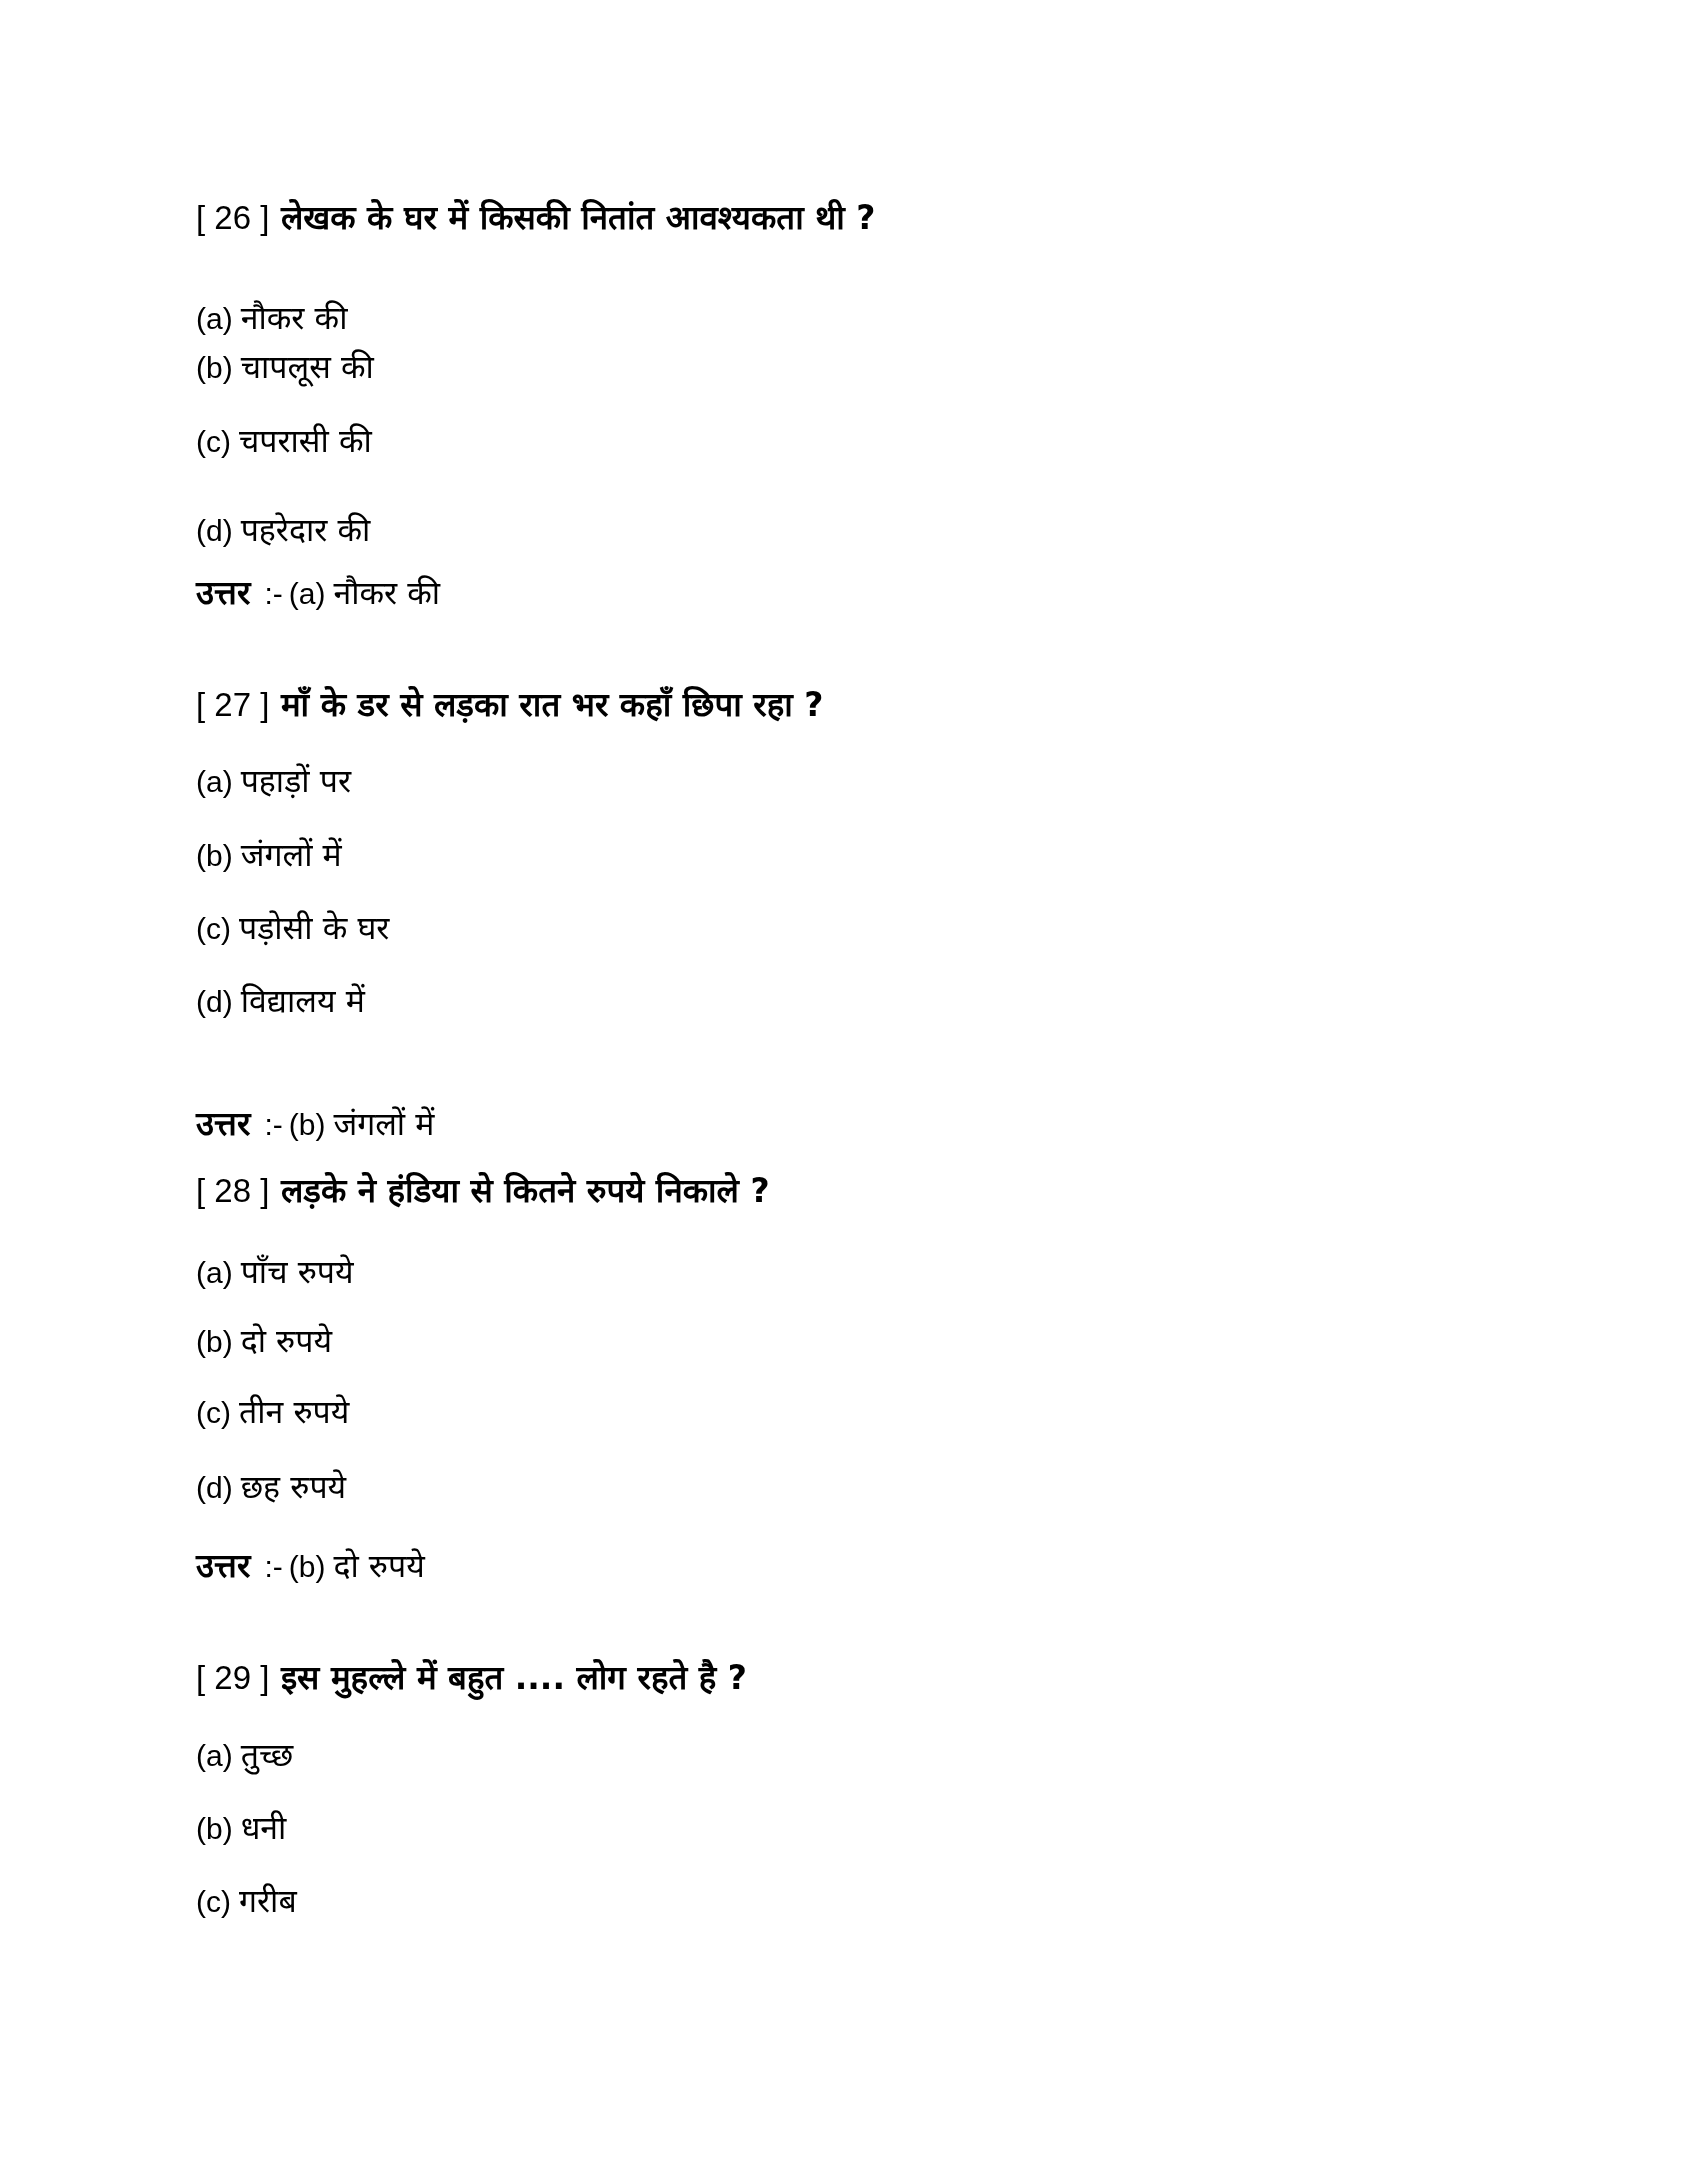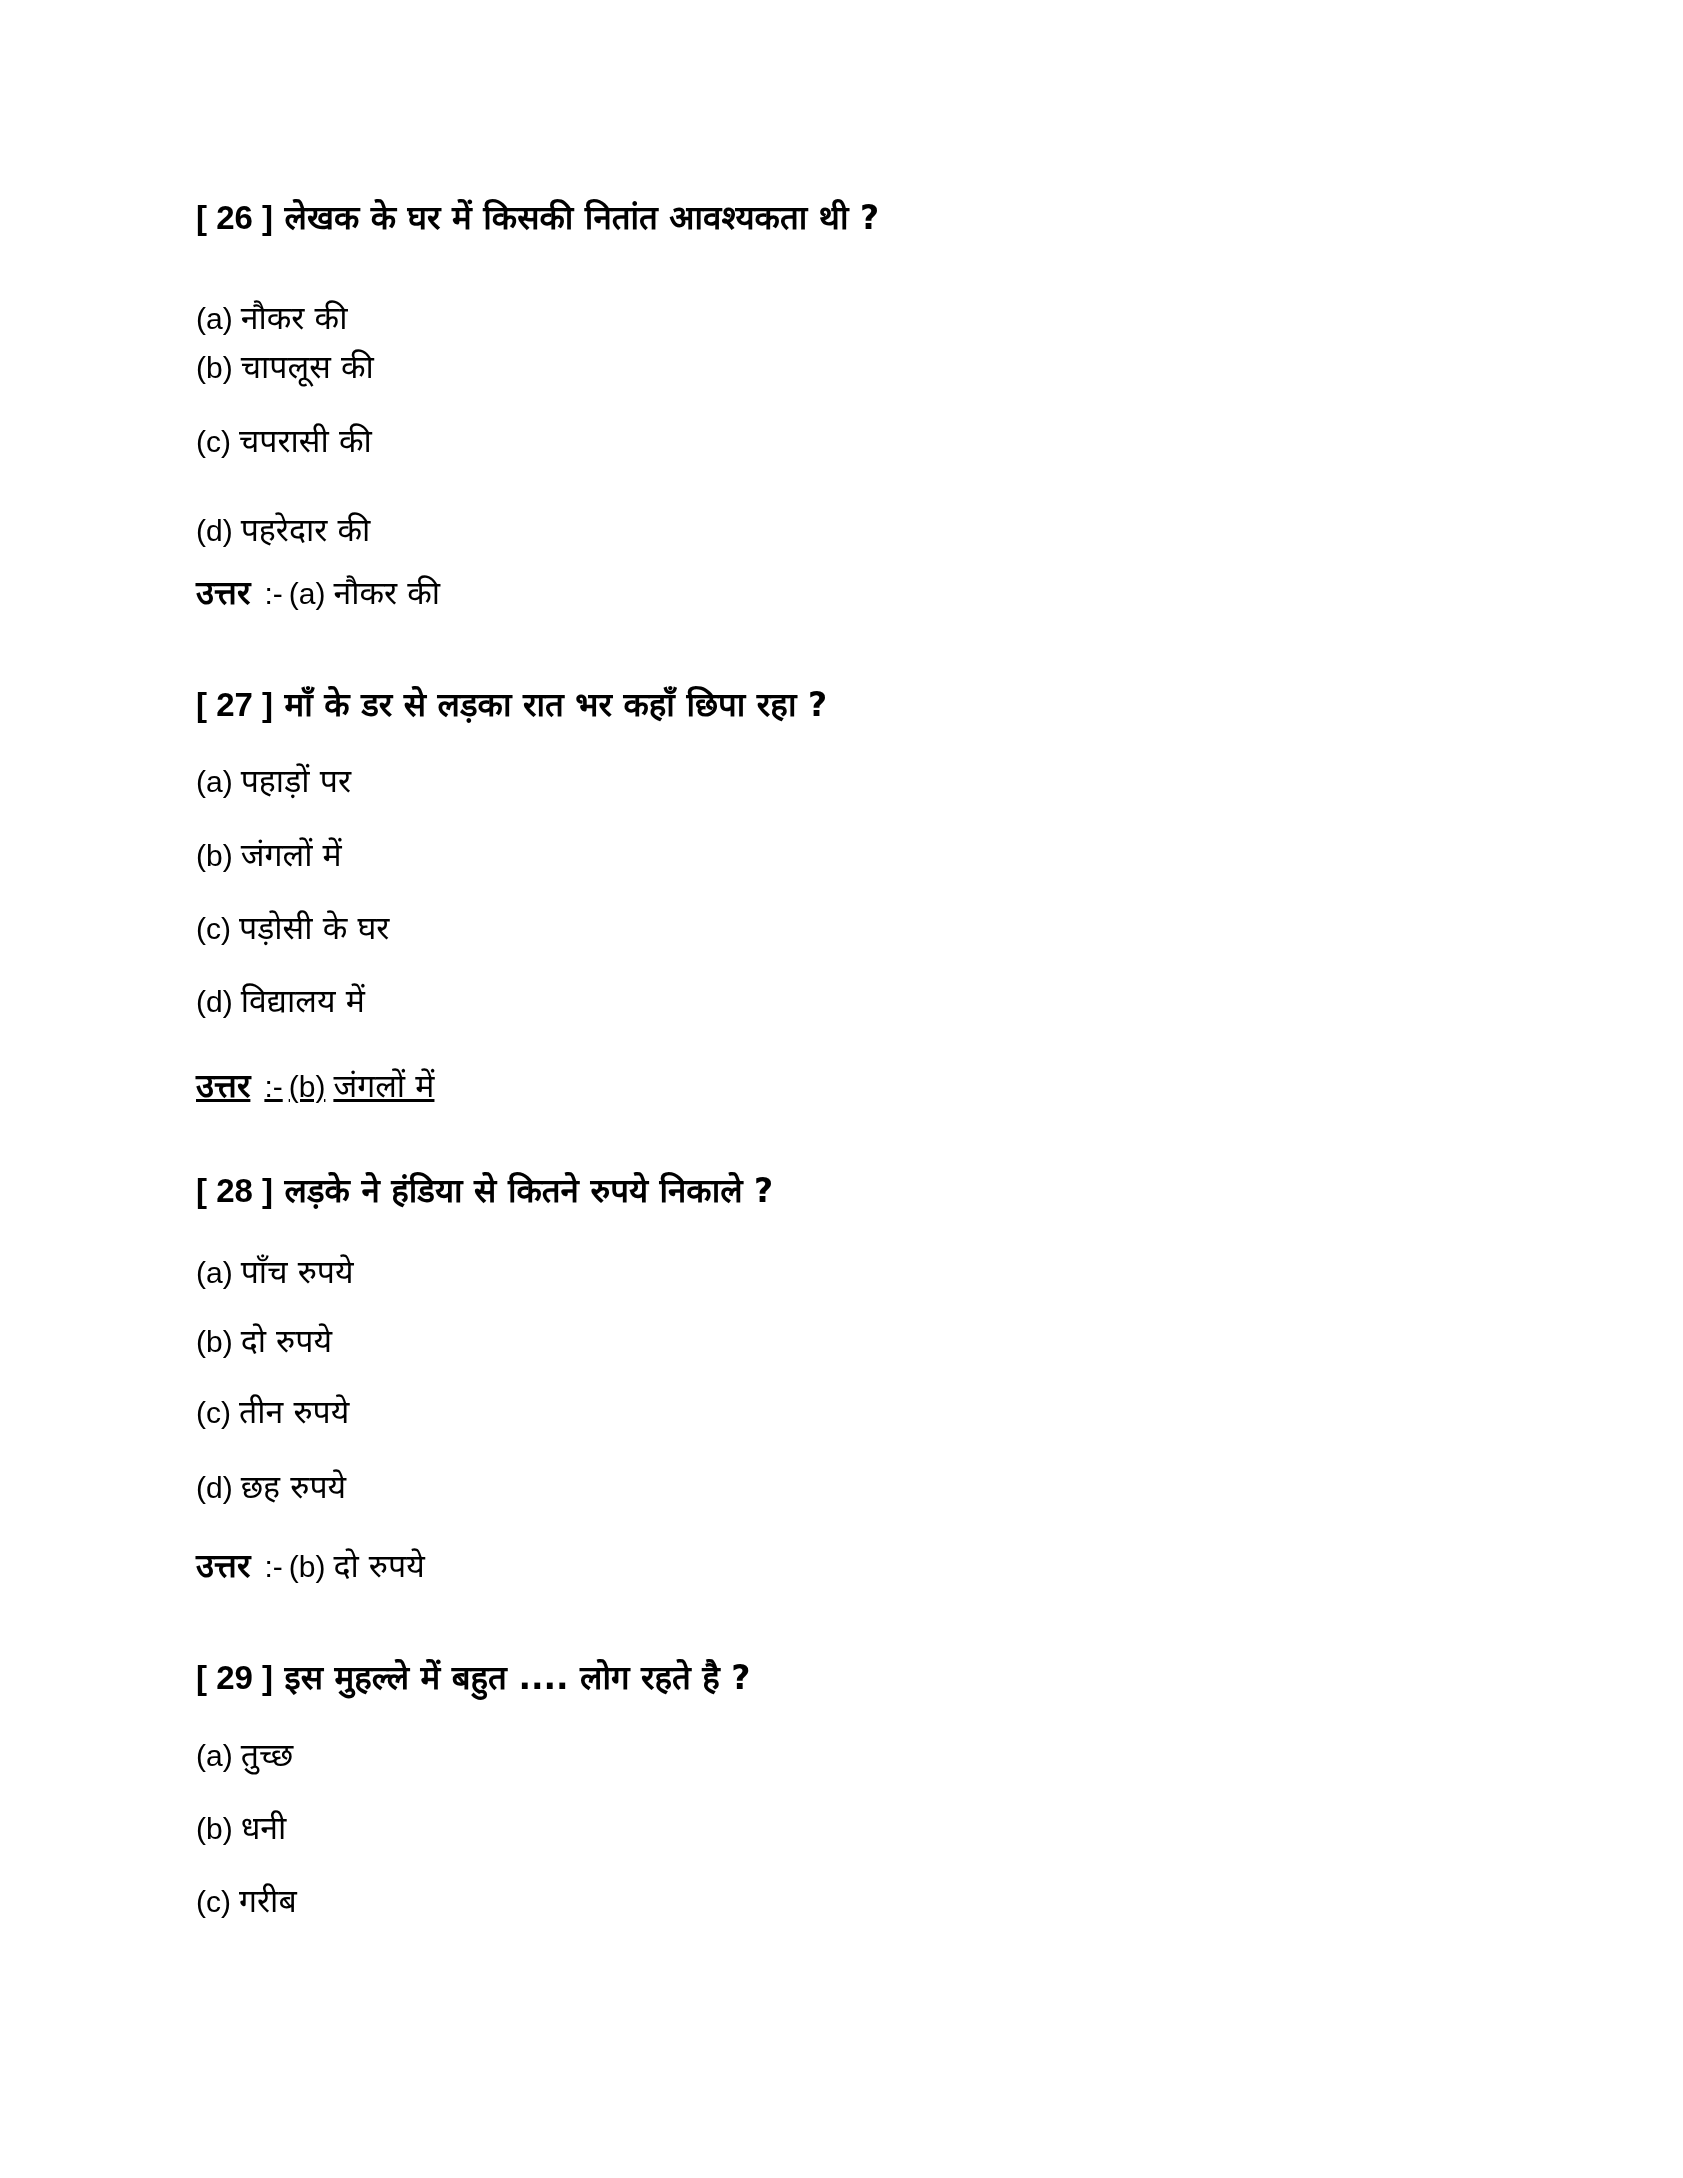--- a/index.html
+++ b/index.html
@@ -28,21 +28,21 @@
   .q-title {
     position: absolute;
     left: 0;
     white-space: nowrap;
     font-weight: bold;
     font-size: 33px;
     line-height: 40px;
   }
   .q-title .num {
     font-family: "Liberation Sans", sans-serif;
-    font-weight: bold;
+    font-weight: normal;
   }
   .option {
     position: absolute;
     left: 0;
     white-space: nowrap;
     font-size: 32px;
     line-height: 40px;
   }
   .option .opt-label {
     font-family: "Liberation Sans", sans-serif;
@@ -109,21 +109,21 @@
     </div>
     <div class="option" style="top:835px;text-align:right;">
       <span class="opt-label">(b)</span><span>जंगलों में</span>
     </div>
     <div class="option" style="top:908px;">
       <span class="opt-label">(c)</span><span>पड़ोसी के घर</span>
     </div>
     <div class="option" style="top:981px;">
       <span class="opt-label">(d)</span><span>विद्यालय में</span>
     </div>
-    <div class="answer" style="top:1060px;text-decoration:underline;">
+    <div class="answer" style="top:1098px;">
       <span class="ans-word">उत्तर</span><span class="ans-sep">:-</span><span class="opt-label">(b)</span><span>जंगलों में</span>
     </div>
   </div>
 
   <div class="question" style="top:0;">
     <div class="q-title" style="top:1171px;">
       <span class="num">[ 28 ]</span>
       <span>लड़के ने हंडिया से कितने रुपये निकाले ?</span>
     </div>
     <div class="option" style="top:1252px;">

